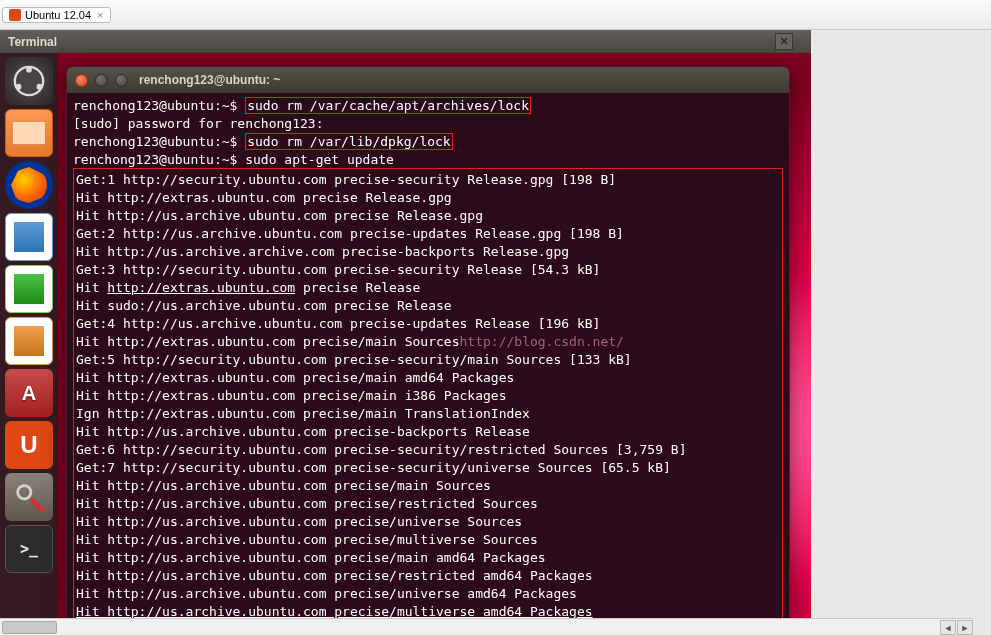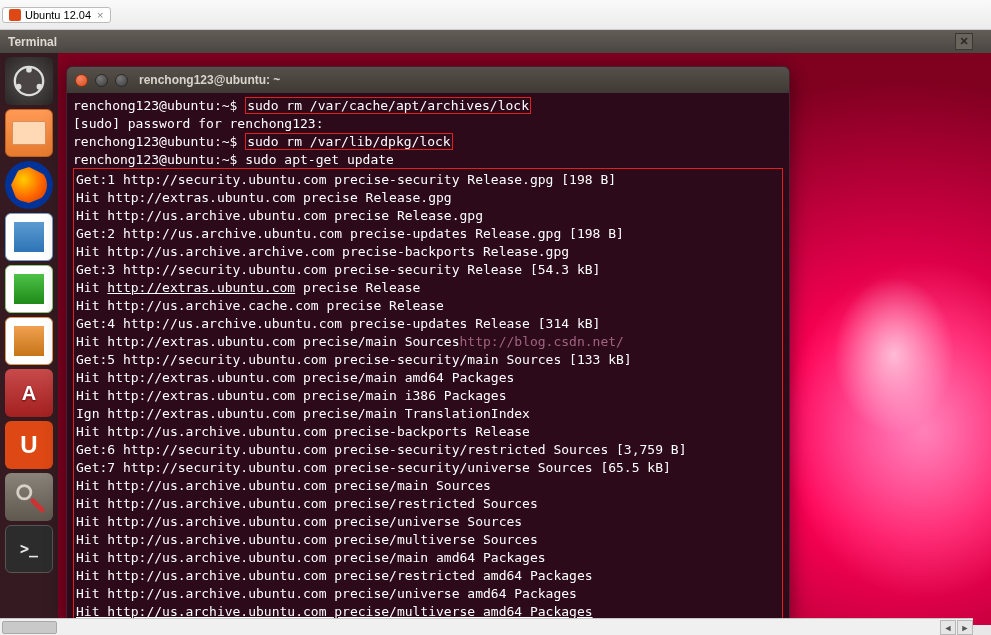--- a/index.html
+++ b/index.html
@@ -5,21 +5,21 @@
 * { margin:0; padding:0; box-sizing:border-box; }
 body { width:991px; height:635px; background:#e8e8e8; font-family:sans-serif; overflow:hidden; }
 
 
 .vm-tabbar { height:30px; background:linear-gradient(#fafafa,#ebebeb); border-bottom:1px solid #ccc; display:flex; align-items:center; }
 .vm-tab { background:#fff; border:1px solid #bbb; border-radius:3px; padding:1px 6px; display:flex; align-items:center; gap:4px; font-size:11px; margin-left:2px; }
 .vm-tab .ubuntu-mini { width:12px; height:12px; background:#dd4814; border-radius:2px; display:inline-block; }
 .vm-tab .close-x { color:#888; font-size:11px; cursor:pointer; margin-left:2px; }
 
 
-.desktop { position:relative; width:991px; height:595px; overflow:hidden; }
+.desktop { position:relative; width:811px; height:595px; overflow:hidden; }
 .wallpaper { position:absolute; inset:0; background:
   radial-gradient(ellipse 400px 350px at 900px 400px, #ff1a7a 0%, #ff0055 30%, #c90040 60%, #800020 100%),
   radial-gradient(circle 260px at 870px 320px, rgba(255,255,255,.5), transparent 50%),
   linear-gradient(145deg, #3a0a12 0%, #5c1020 30%, #8e1c3f 55%, #c31358 75%, #ff2f6f 100%);
 }
 .wallpaper::after { content:""; position:absolute; right:0; top:100px; width:440px; height:500px;
   background:
     radial-gradient(ellipse 220px 260px at 85% 60%, rgba(255,200,230,.6), transparent 65%),
     radial-gradient(ellipse 100px 130px at 78% 45%, rgba(255,255,255,.7), transparent 60%); }
 
@@ -125,22 +125,22 @@
 <span>[sudo] password for renchong123:</span>
 <span class="prompt"><span>renchong123@ubuntu</span>:<span>~</span>$</span> <span class="red-box">sudo rm /var/lib/dpkg/lock</span>
 <span class="prompt"><span>renchong123@ubuntu</span>:<span>~</span>$</span> <span>sudo apt-get update</span>
 <div class="big-red-box"><span>Get:1 http://security.ubuntu.com precise-security Release.gpg [198 B]</span>
 <span>Hit http://extras.ubuntu.com precise Release.gpg</span>
 <span>Hit http://us.archive.ubuntu.com precise Release.gpg</span>
 <span>Get:2 http://us.archive.ubuntu.com precise-updates Release.gpg [198 B]</span>
 <span>Hit http://us.archive.archive.com precise-backports Release.gpg</span>
 <span>Get:3 http://security.ubuntu.com precise-security Release [54.3 kB]</span>
 <span><span>Hit </span><u>http://extras.ubuntu.com</u><span> precise Release</span></span>
-<span>Hit http://us.archive.cache.com precise Release</span>
-<span>Get:4 http://us.archive.ubuntu.com precise-updates Release [314 kB]</span>
+<span>Hit sudo://us.archive.ubuntu.com precise Release</span>
+<span>Get:4 http://us.archive.ubuntu.com precise-updates Release [196 kB]</span>
 <span><span>Hit http://extras.ubuntu.com precise/main Sources</span><span class="watermark">http://blog.csdn.net/</span></span>
 <span>Get:5 http://security.ubuntu.com precise-security/main Sources [133 kB]</span>
 <span>Hit http://extras.ubuntu.com precise/main amd64 Packages</span>
 <span>Hit http://extras.ubuntu.com precise/main i386 Packages</span>
 <span>Ign http://extras.ubuntu.com precise/main TranslationIndex</span>
 <span>Hit http://us.archive.ubuntu.com precise-backports Release</span>
 <span>Get:6 http://security.ubuntu.com precise-security/restricted Sources [3,759 B]</span>
 <span>Get:7 http://security.ubuntu.com precise-security/universe Sources [65.5 kB]</span>
 <span>Hit http://us.archive.ubuntu.com precise/main Sources</span>
 <span>Hit http://us.archive.ubuntu.com precise/restricted Sources</span>

